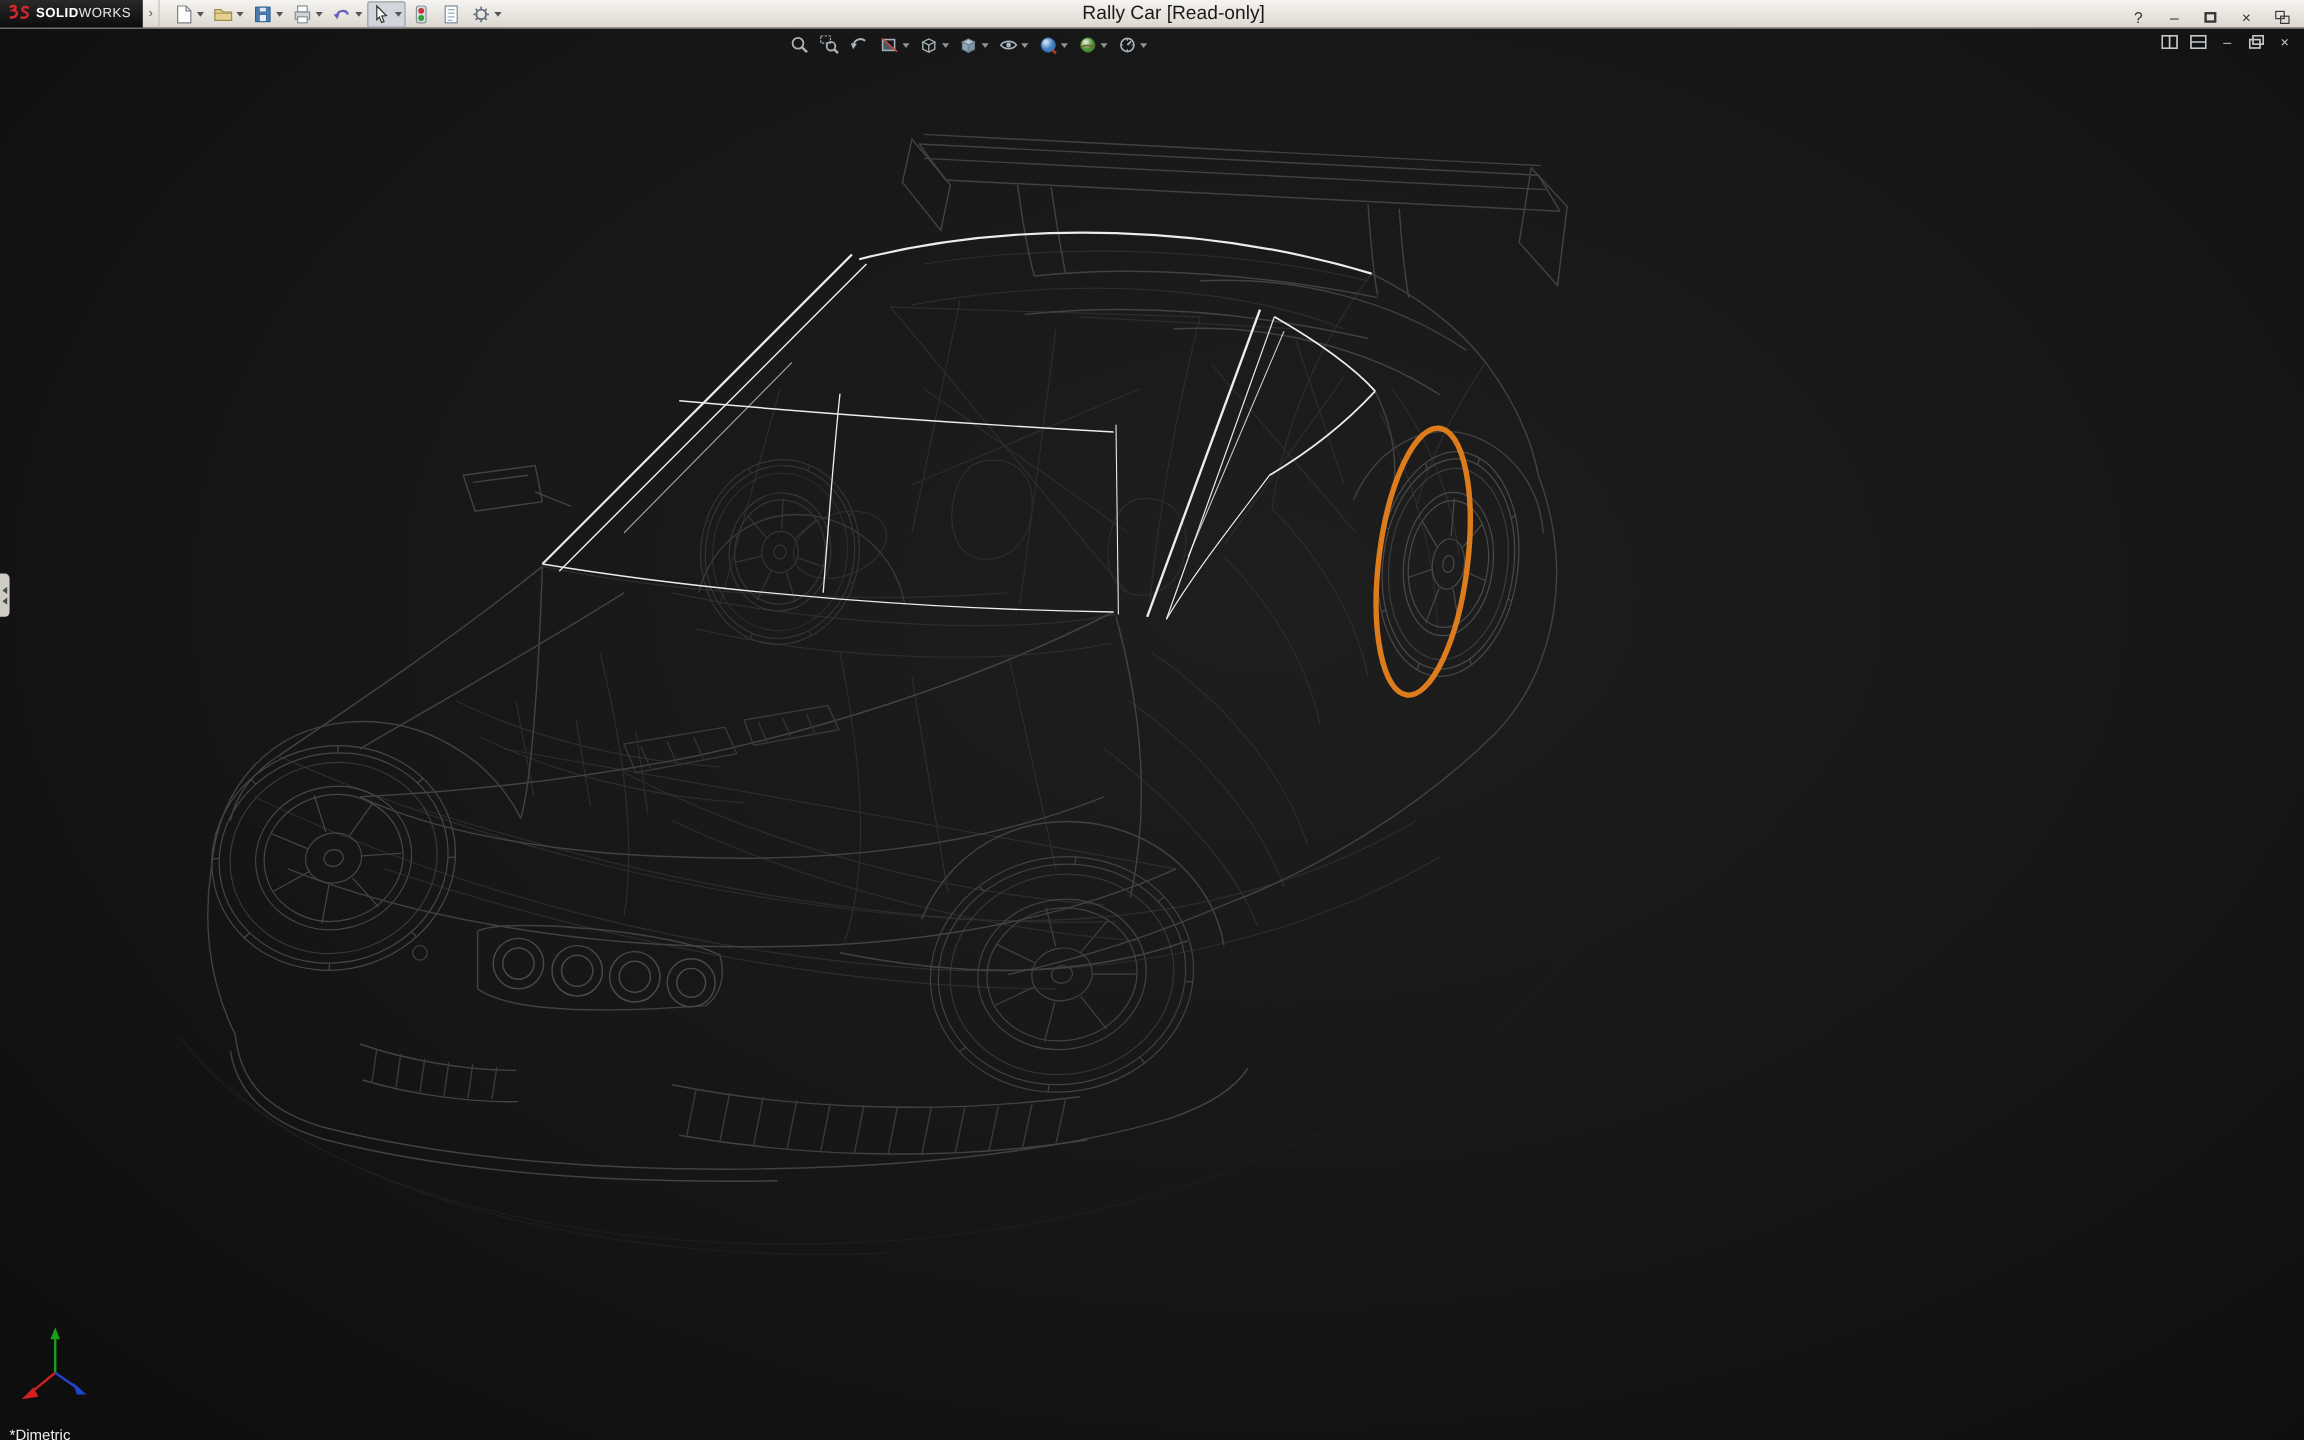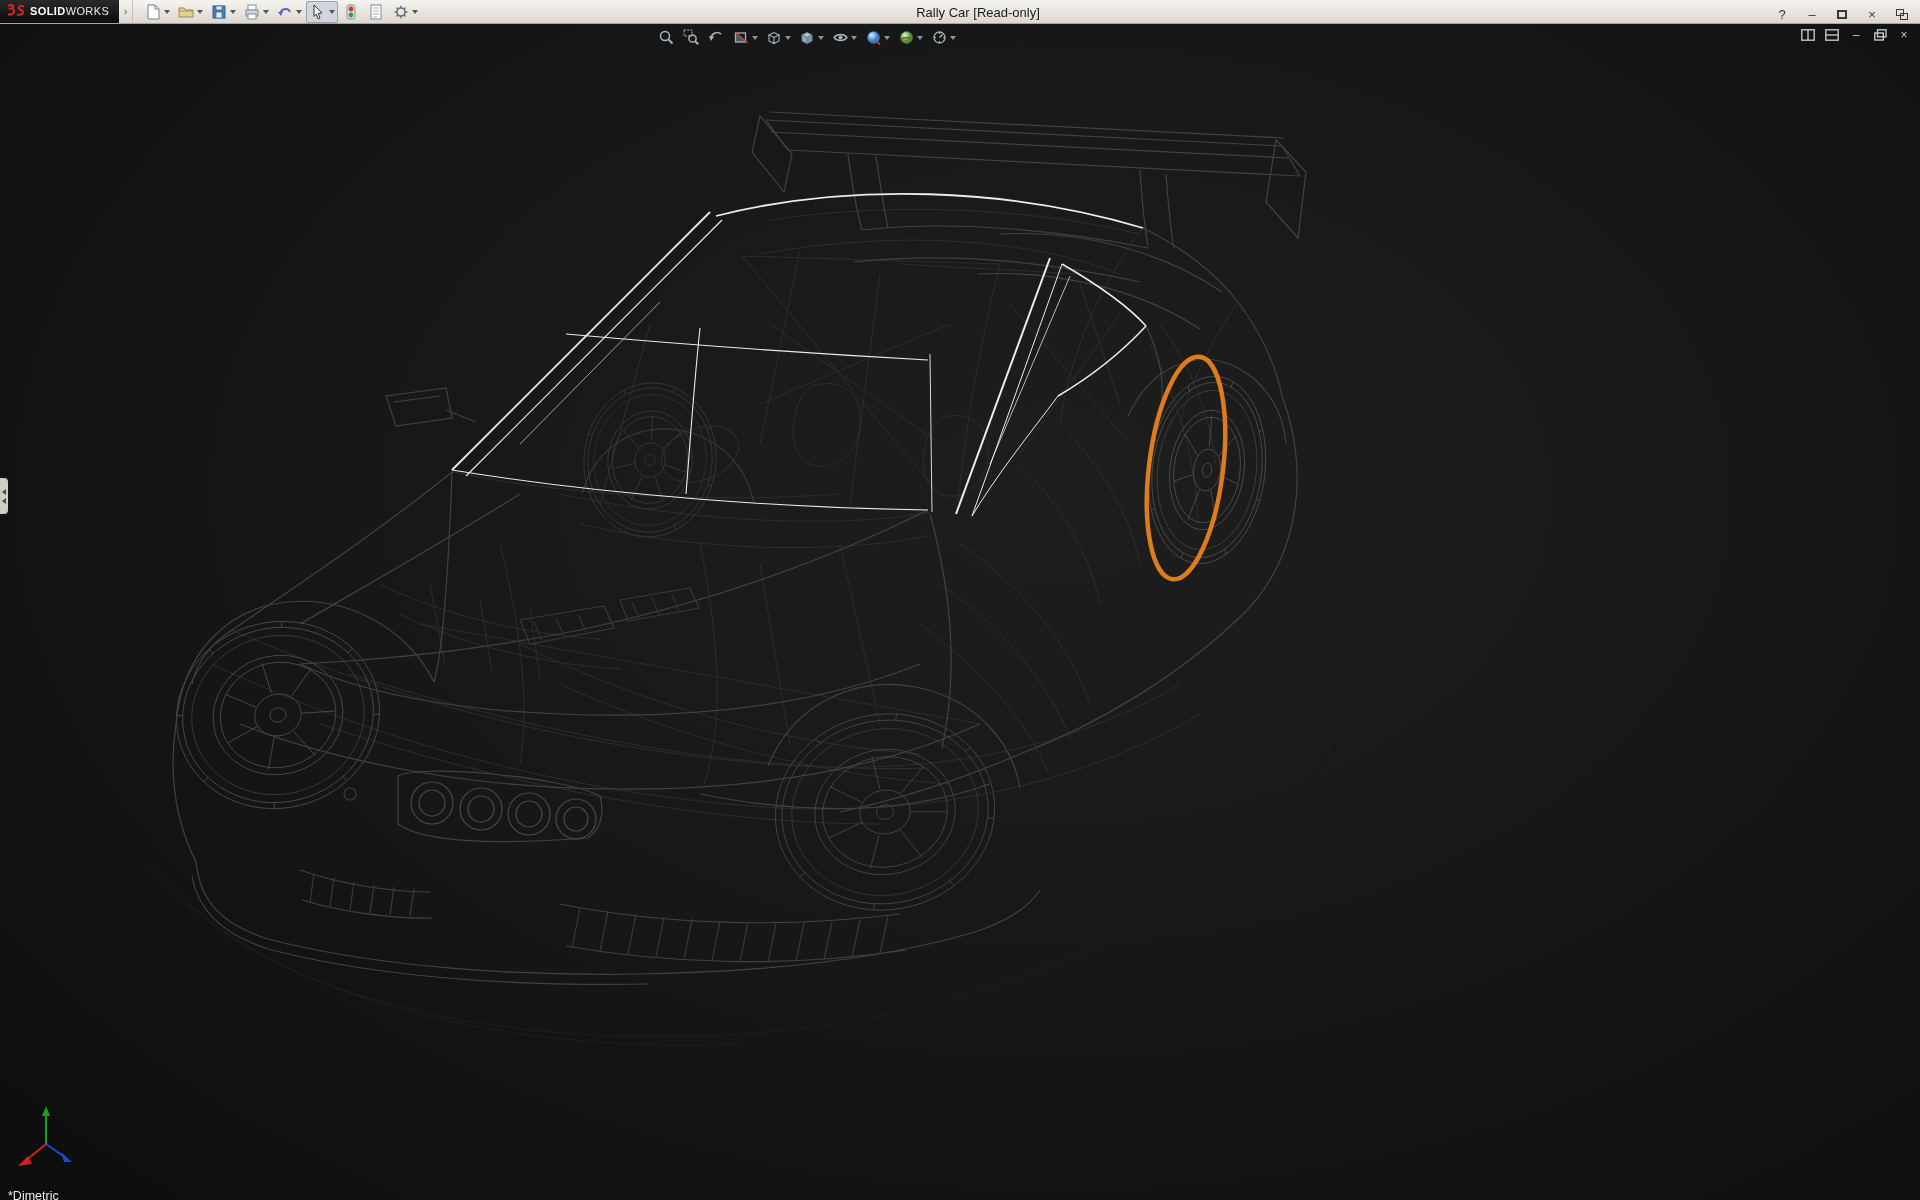--- a/index.html
+++ b/index.html
@@ -33,21 +33,21 @@
   .tbtn.pressed{ border:1px solid #9aa0a8; background:#d2d6dc; }
   .tbtn svg{ display:block; }
   .caret{
     width:0; height:0; margin-left:1px;
     border-left:3px solid transparent; border-right:3px solid transparent;
     border-top:4px solid #555;
   }
   .tb-title{
     position:absolute; left:0; right:0; top:0; height:24px;
     display:flex; align-items:center; justify-content:center;
-    font-size:13px; color:#1a1a1a; pointer-events:none;padding-left:36px;
+    font-size:16px; color:#1a1a1a; pointer-events:none;padding-left:36px;
   }
   .tb-right{
     margin-left:auto; display:flex; align-items:center; gap:14px; padding-right:10px;
     z-index:2;
   }
   .wbtn{ cursor:pointer; color:#333; font-size:13px; line-height:1;
          display:flex; align-items:center; justify-content:center; width:16px; height:18px; }
   .max-box{ width:10px; height:9px; border:2px solid #3a3a3a; display:inline-block; }
   .cascade{ position:relative; width:12px; height:11px; display:inline-block; }
   .cascade i{ position:absolute; width:8px; height:7px; border:1.5px solid #3a3a3a; background:transparent; }

